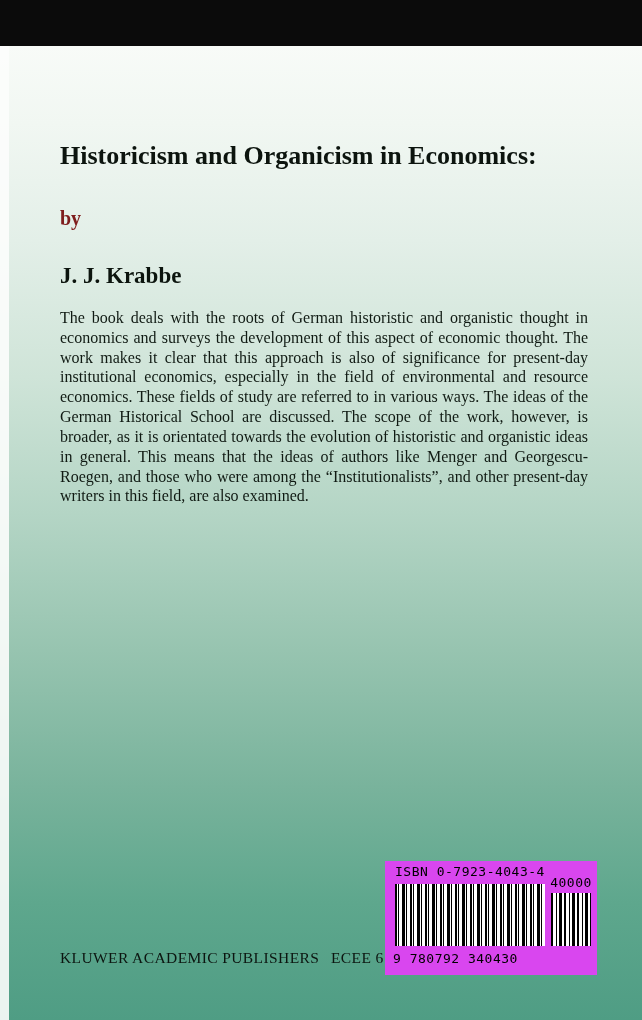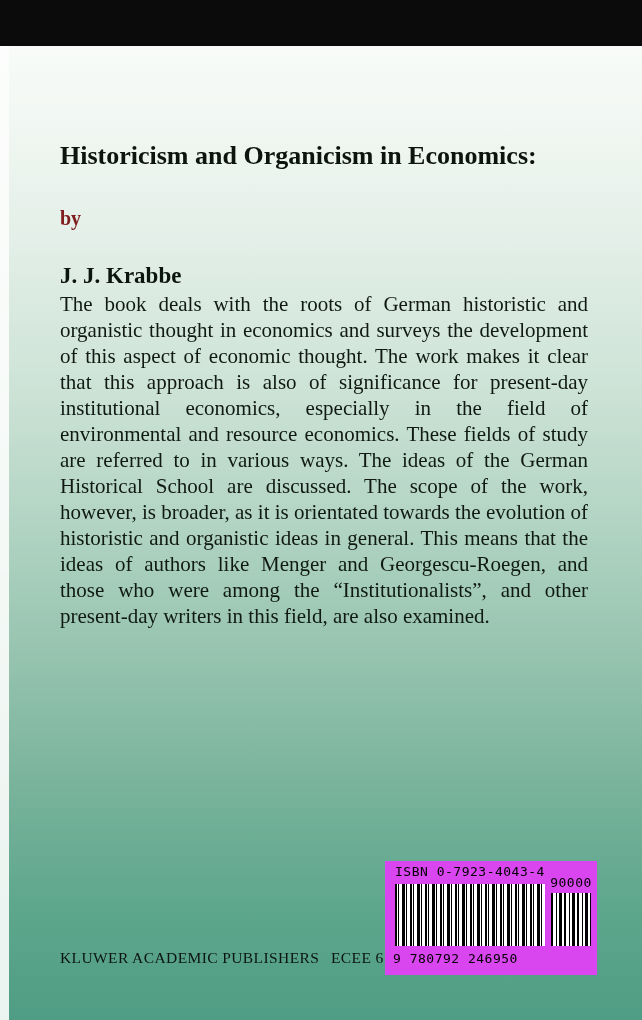--- a/index.html
+++ b/index.html
@@ -73,23 +73,23 @@
     left: 60px;
     top: 233px;
     font-weight: bold;
     font-size: 23px;
     color: #0c140e;
     margin-top: 30px;
   }
   .description {
     position: absolute;
     left: 60px;
-    top: 291px;
+    top: 308px;
     width: 528px;
-    font-size: 21px;
+    font-size: 16px;
     line-height: 1.24;
     text-align: justify;
     color: #101a13;
   }
   .barcode-box {
     position: absolute;
     left: 385px;
     top: 861px;
     width: 212px;
     height: 114px;
@@ -195,23 +195,23 @@
 
   <div class="byline">by</div>
 
   <div class="author">J. J. Krabbe</div>
 
   <div class="description">The book deals with the roots of German historistic and organistic thought in economics and surveys the development of this aspect of economic thought. The work makes it clear that this approach is also of significance for present-day institutional economics, especially in the field of environmental and resource economics. These fields of study are referred to in various ways. The ideas of the German Historical School are discussed. The scope of the work, however, is broader, as it is orientated towards the evolution of historistic and organistic ideas in general. This means that the ideas of authors like Menger and Georgescu-Roegen, and those who were among the “Institutionalists”, and other present-day writers in this field, are also examined.</div>
 
   <div class="barcode-box">
     <div class="bc-isbn">ISBN 0-7923-4043-4</div>
     <div class="bc-main-bars"></div>
-    <div class="bc-price">90000</div>
+    <div class="bc-price">40000</div>
     <div class="bc-addon-bars"></div>
-    <div class="bc-number">9 780792 246950</div>
+    <div class="bc-number">9 780792 340430</div>
   </div>
 
   <div class="publisher-row">
     <span class="publisher">KLUWER ACADEMIC PUBLISHERS</span>
     <span class="series-code">ECEE 6</span>
   </div>
 
 </div>
 
 </body></html>

